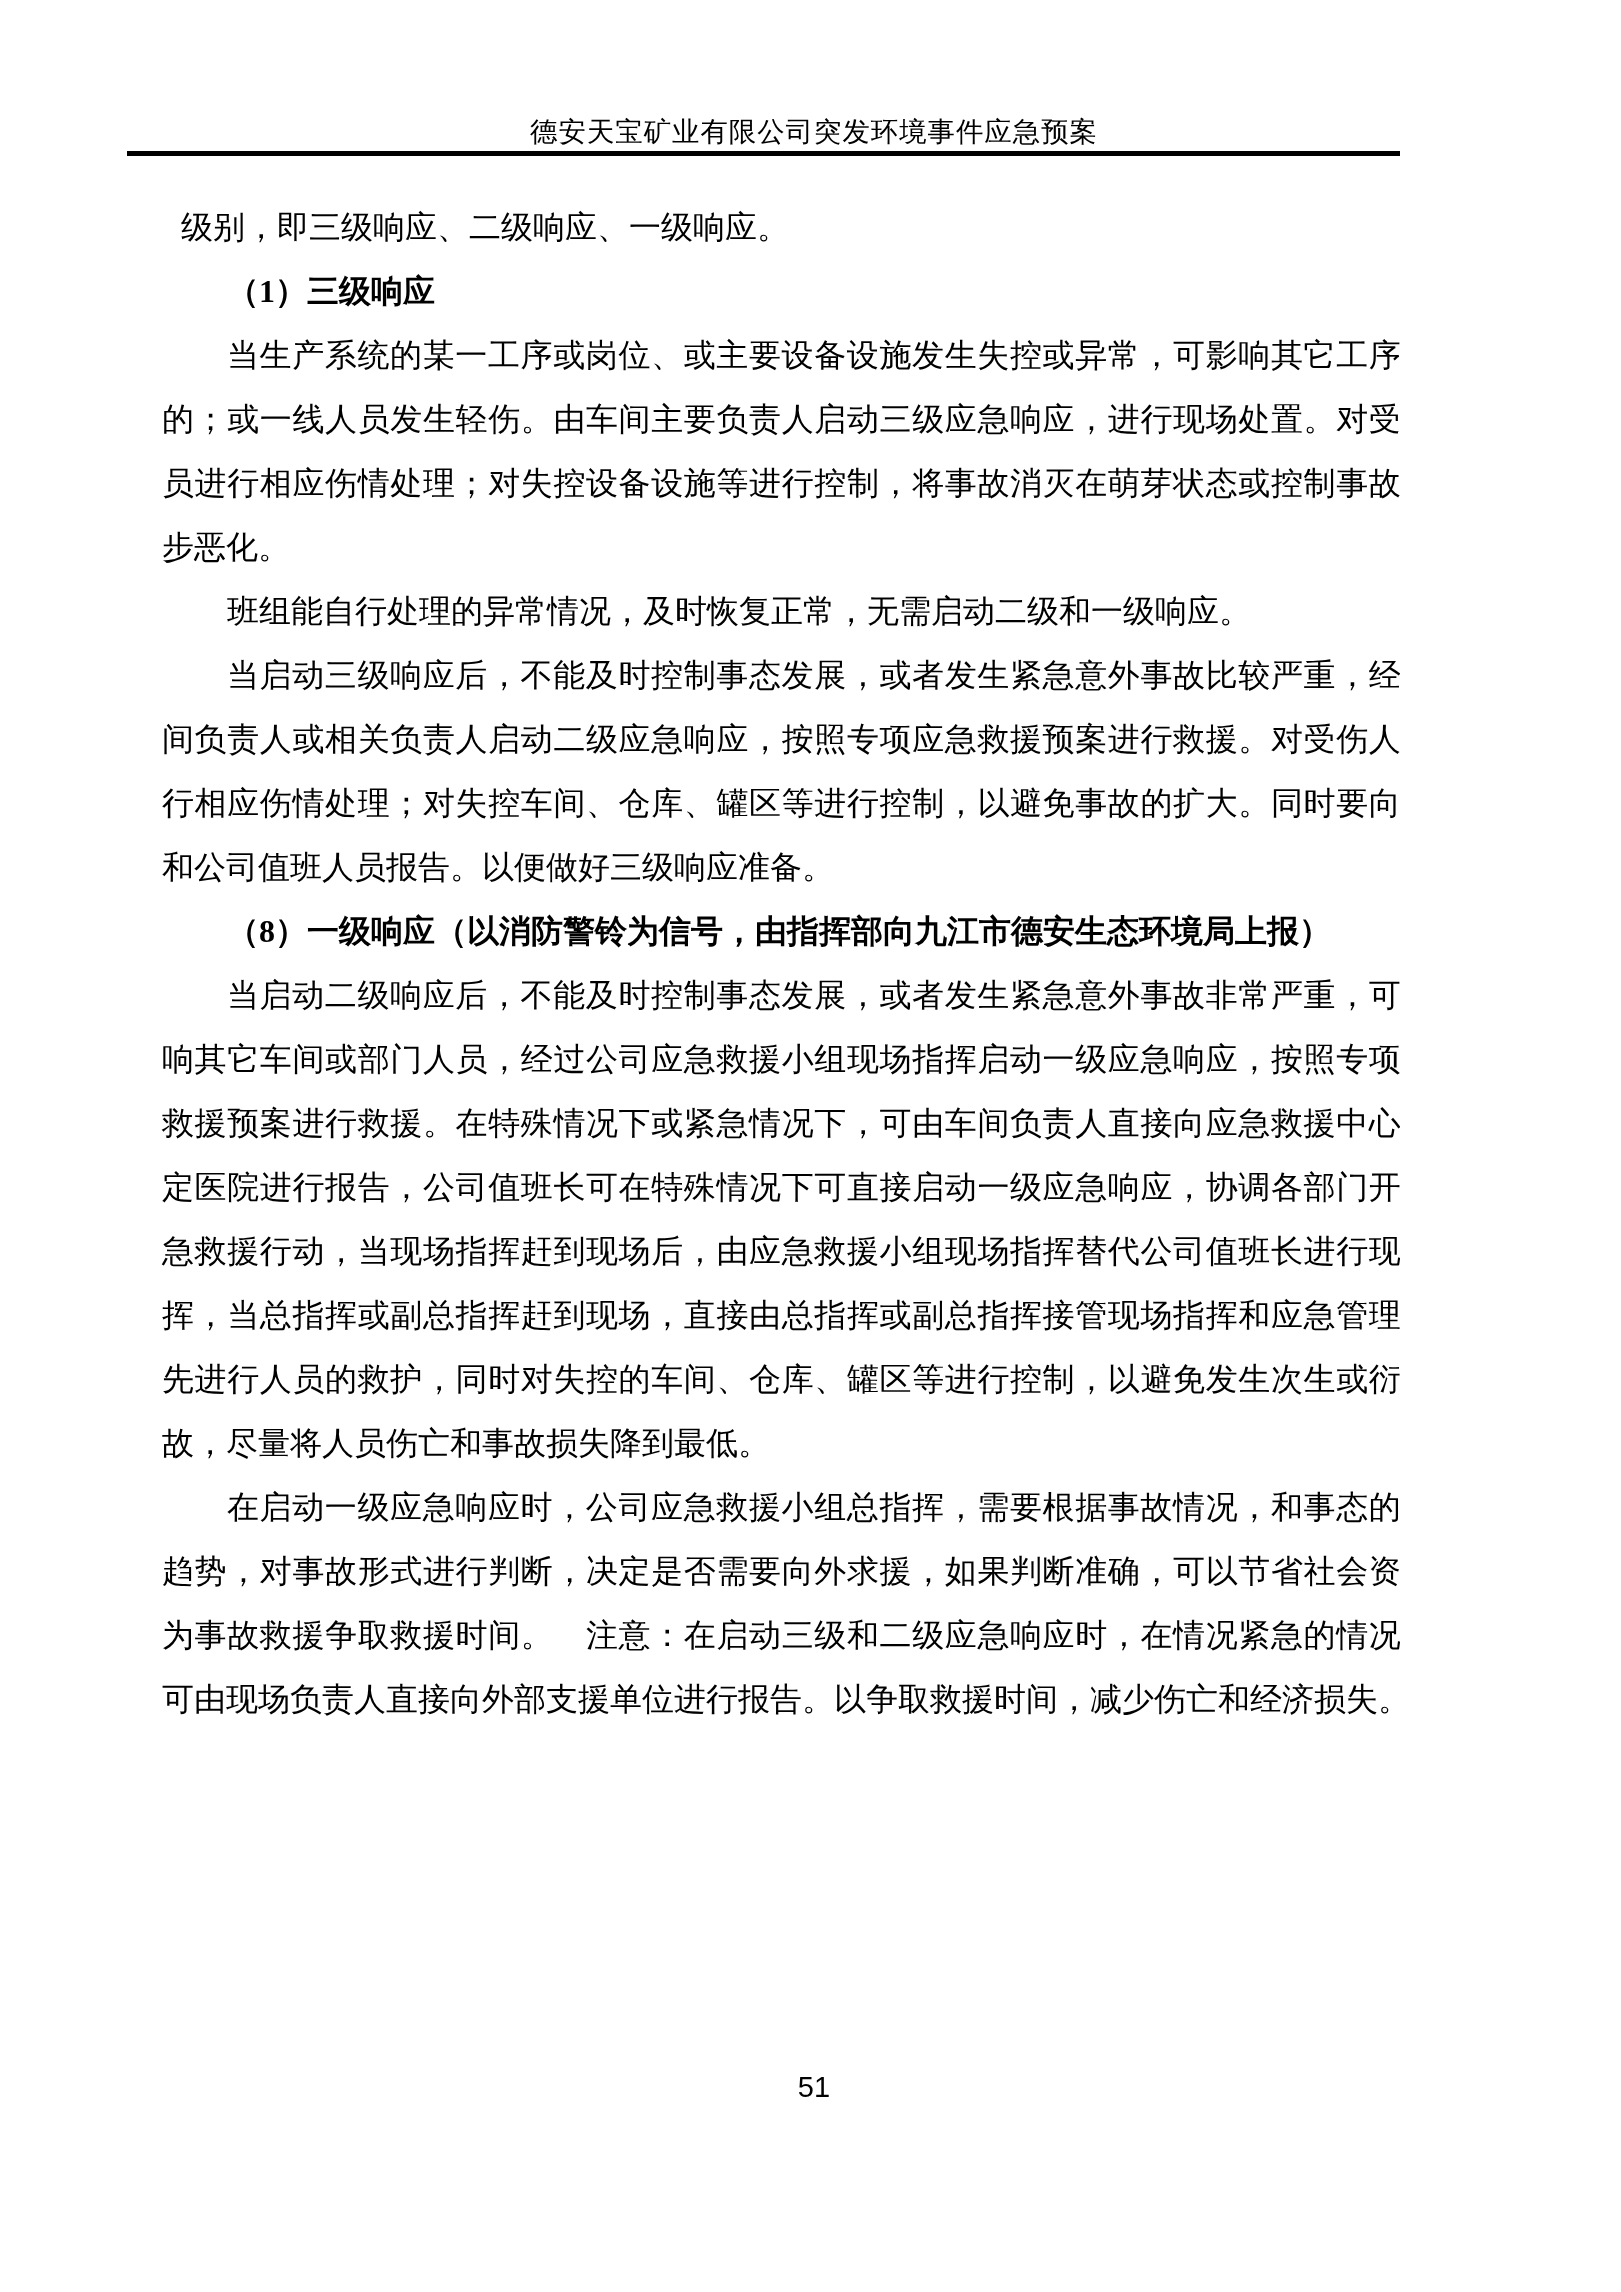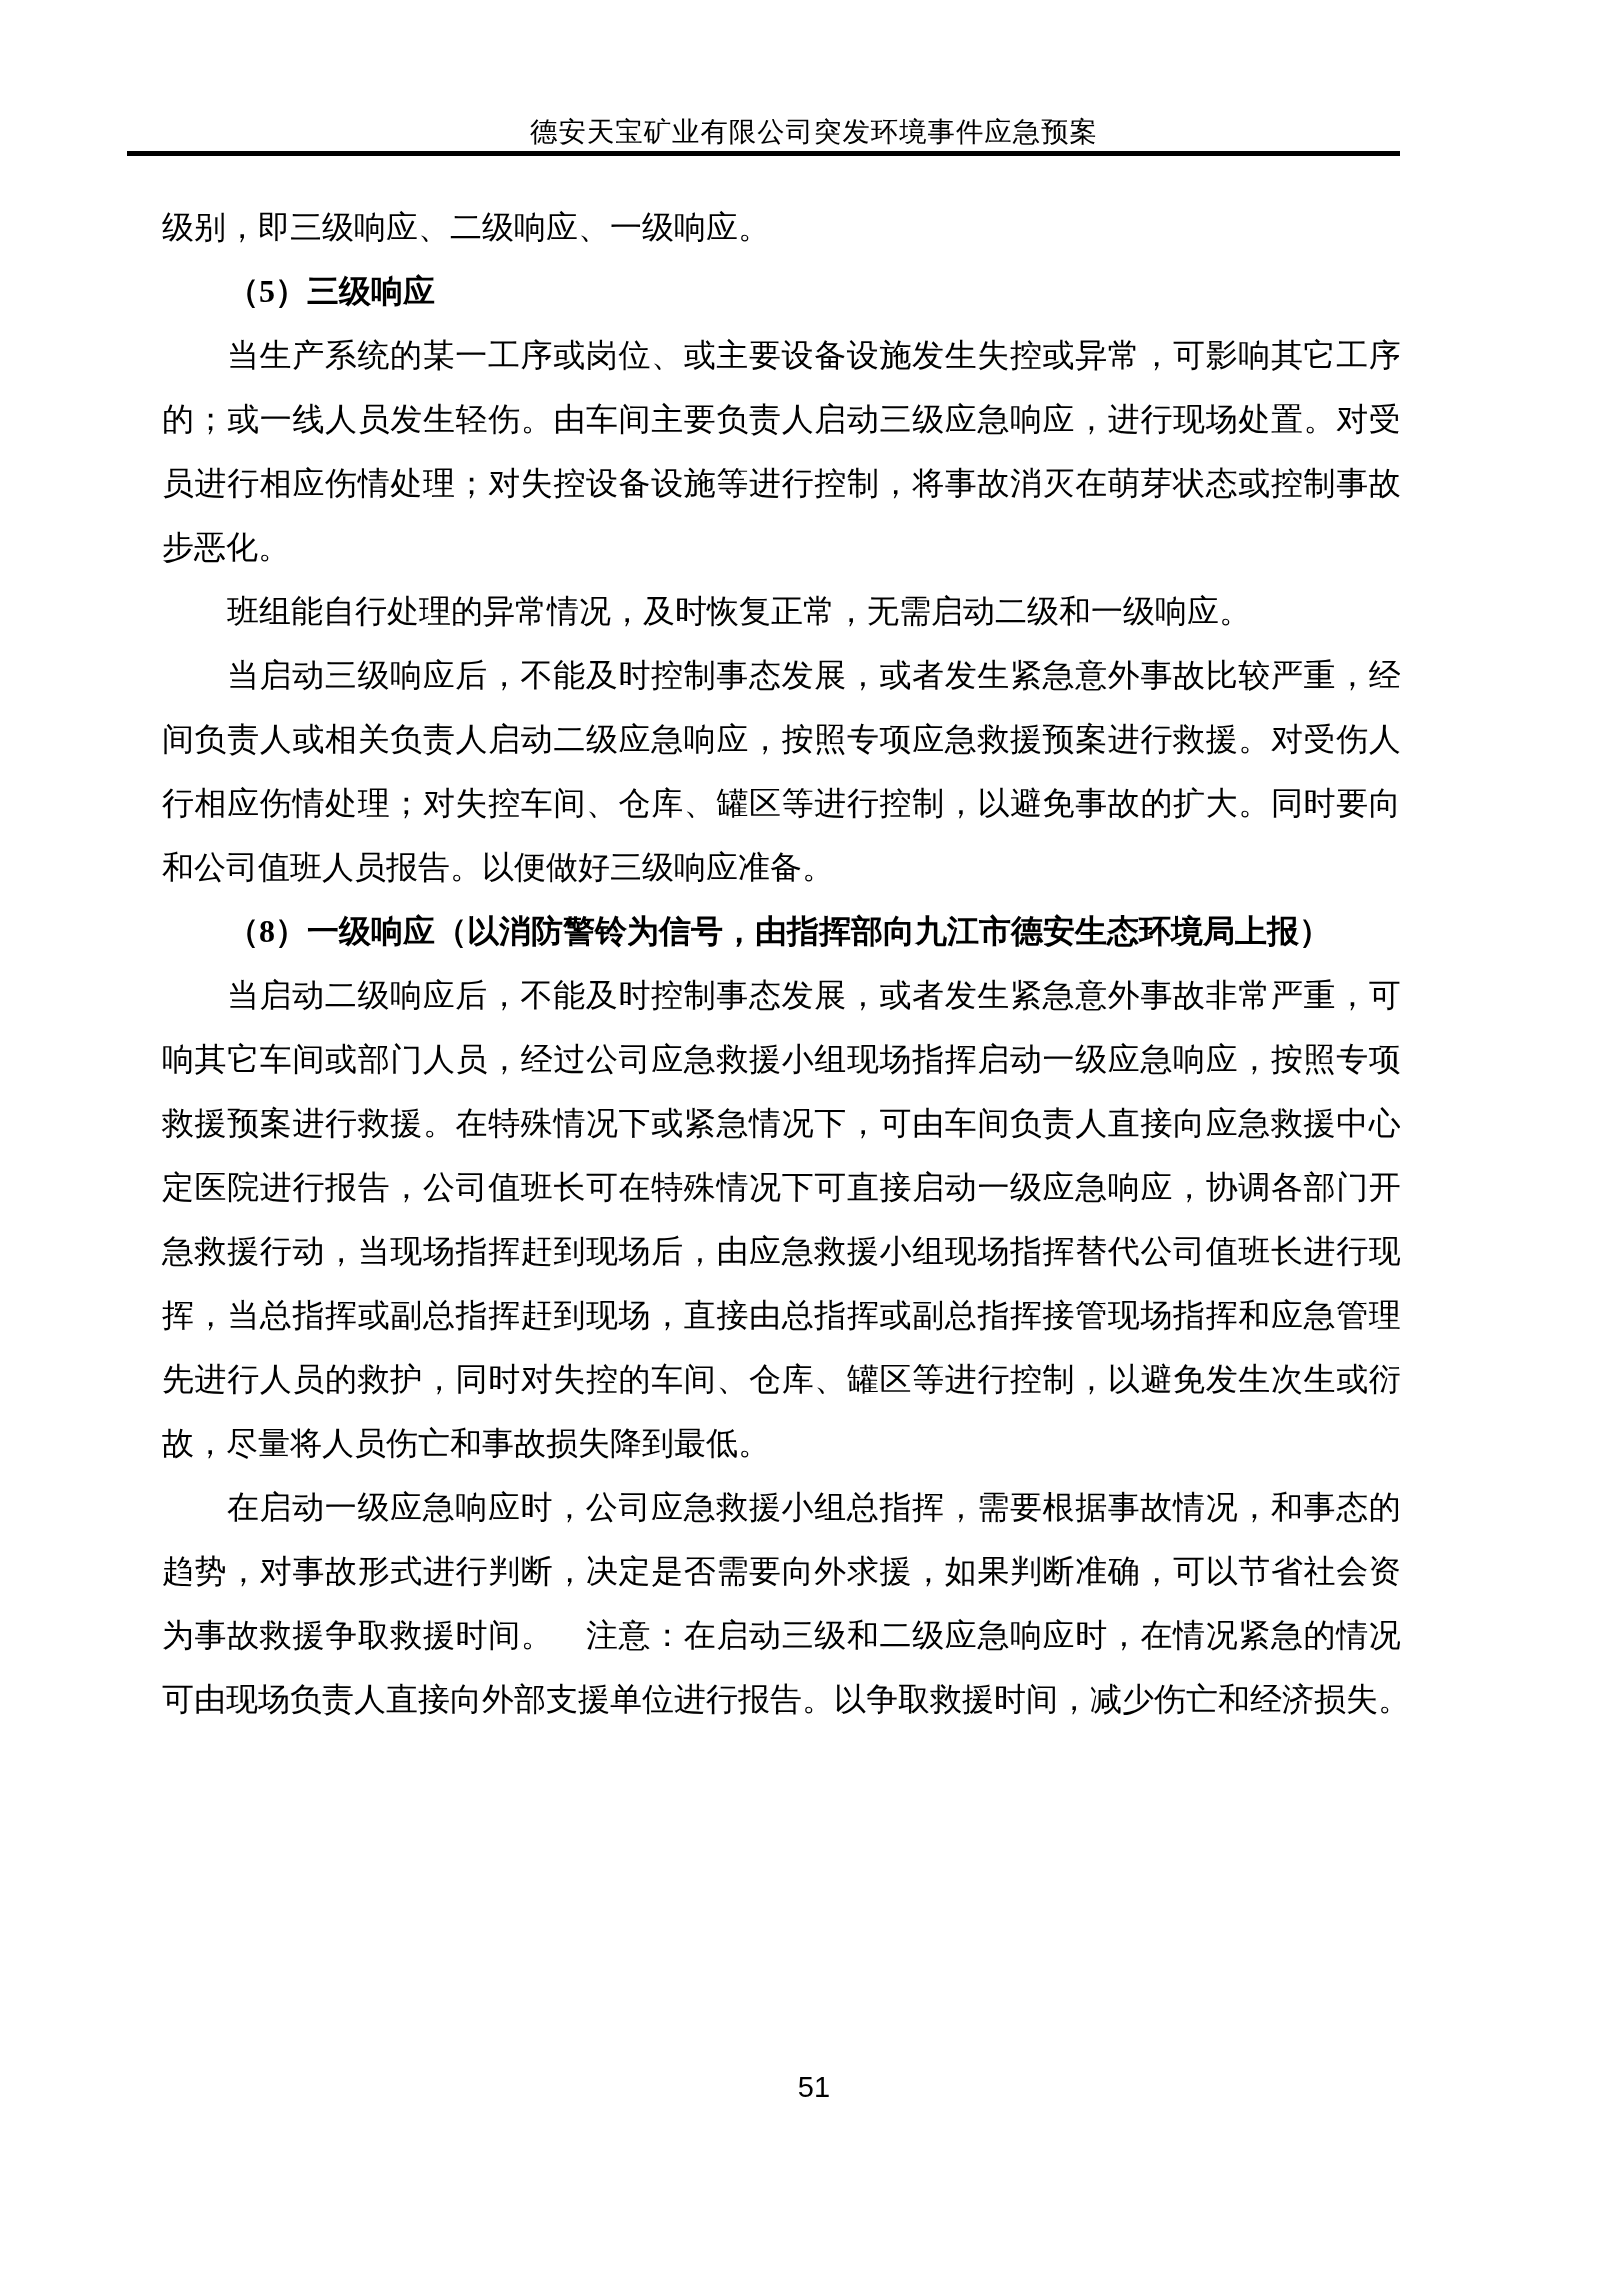--- a/index.html
+++ b/index.html
@@ -49,20 +49,21 @@
   }
   .doc-body p {
     margin: 0;
     padding: 0;
   }
   .para {
     text-indent: 65px;
   }
   .para.flush {
     text-indent: 0;
+    margin-left: 19px;
   }
   .heading {
     text-indent: 65px;
     font-weight: bold;
     margin-top: 2px;
   }
   .doc-footer {
     position: absolute;
     top: 2066px;
     left: 162px;
@@ -81,21 +82,21 @@
   <div class="doc-header">
     <span>德安天宝矿业有限公司突发环境事件应急预案</span>
   </div>
 
   <div class="doc-header-rule"></div>
 
   <div class="doc-body">
 
     <p class="para flush">级别，即三级响应、二级响应、一级响应。</p>
 
-    <p class="heading">（5）三级响应</p>
+    <p class="heading">（1）三级响应</p>
     <p class="para">当生产系统的某一工序或岗位、或主要设备设施发生失控或异常，可影响其它工序生产的；或一线人员发生轻伤。由车间主要负责人启动三级应急响应，进行现场处置。对受伤人员进行相应伤情处理；对失控设备设施等进行控制，将事故消灭在萌芽状态或控制事故进一步恶化。</p>
     <p class="para">班组能自行处理的异常情况，及时恢复正常，无需启动二级和一级响应。</p>
 
     <p class="para">当启动三级响应后，不能及时控制事态发展，或者发生紧急意外事故比较严重，经过车间负责人或相关负责人启动二级应急响应，按照专项应急救援预案进行救援。对受伤人员进行相应伤情处理；对失控车间、仓库、罐区等进行控制，以避免事故的扩大。同时要向上级和公司值班人员报告。以便做好三级响应准备。</p>
 
     <p class="heading">（8）一级响应（以消防警铃为信号，由指挥部向九江市德安生态环境局上报）</p>
     <p class="para">当启动二级响应后，不能及时控制事态发展，或者发生紧急意外事故非常严重，可能影响其它车间或部门人员，经过公司应急救援小组现场指挥启动一级应急响应，按照专项应急救援预案进行救援。在特殊情况下或紧急情况下，可由车间负责人直接向应急救援中心或指定医院进行报告，公司值班长可在特殊情况下可直接启动一级应急响应，协调各部门开展应急救援行动，当现场指挥赶到现场后，由应急救援小组现场指挥替代公司值班长进行现场指挥，当总指挥或副总指挥赶到现场，直接由总指挥或副总指挥接管现场指挥和应急管理；首先进行人员的救护，同时对失控的车间、仓库、罐区等进行控制，以避免发生次生或衍生事故，尽量将人员伤亡和事故损失降到最低。</p>
     <p class="para">在启动一级应急响应时，公司应急救援小组总指挥，需要根据事故情况，和事态的发展趋势，对事故形式进行判断，决定是否需要向外求援，如果判断准确，可以节省社会资源和为事故救援争取救援时间。　注意：在启动三级和二级应急响应时，在情况紧急的情况下，可由现场负责人直接向外部支援单位进行报告。以争取救援时间，减少伤亡和经济损失。</p>
 
   </div>

